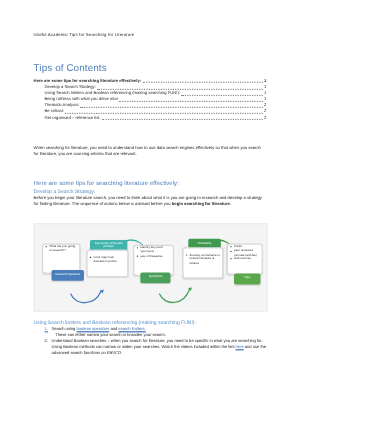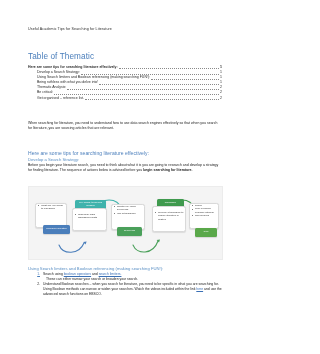--- a/index.html
+++ b/index.html
@@ -97,21 +97,21 @@
   .lnk{color:#3a6fb5;text-decoration:underline;}
   .sub-line{padding-left:10px;font-size:3.4px;line-height:5.1px;color:#222;}
 </style>
 </head>
 <body>
 
 <div class="page">
 
   <div class="doc-header">Useful Academic Tips for Searching for Literature</div>
 
-  <div class="toc-title">Table of Thematic</div>
+  <div class="toc-title">Tips of Contents</div>
 
   <div class="toc">
     <div class="toc-row lvl1">
       <span class="toc-lbl">Here are some tips for searching literature effectively:</span>
       <span class="toc-dots"></span>
       <span class="toc-pg">1</span>
     </div>
     <div class="toc-row lvl2">
       <span class="toc-lbl">Develop a Search Strategy:</span>
       <span class="toc-dots"></span>

